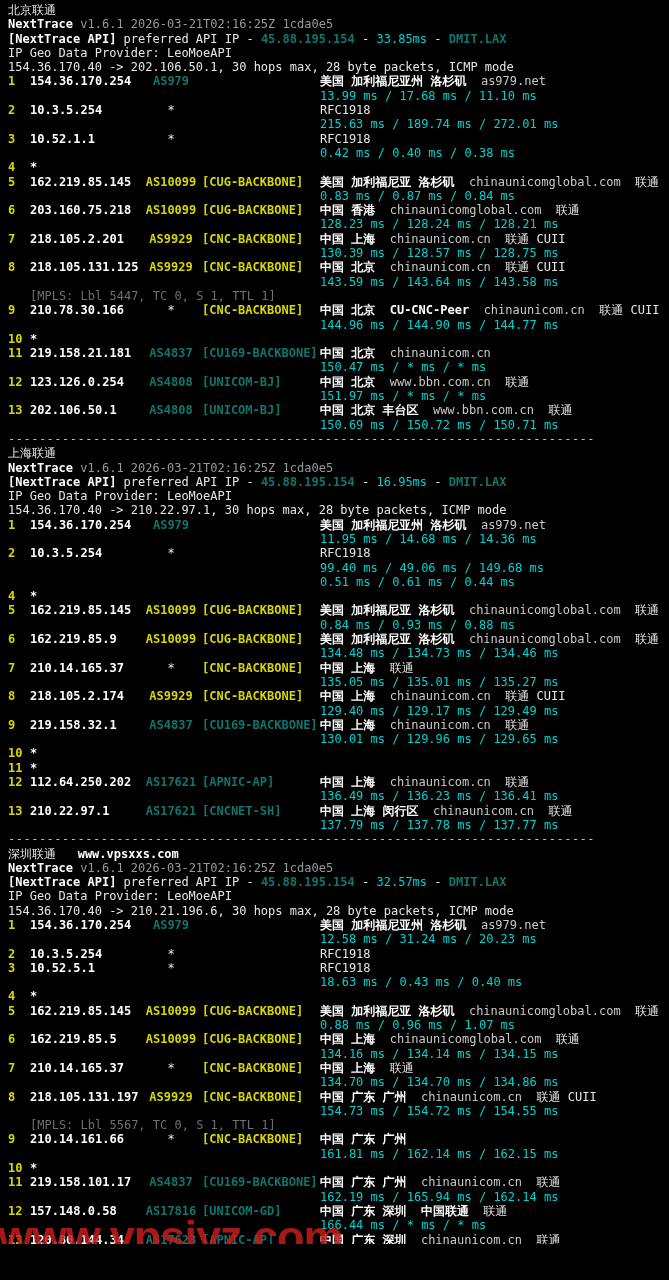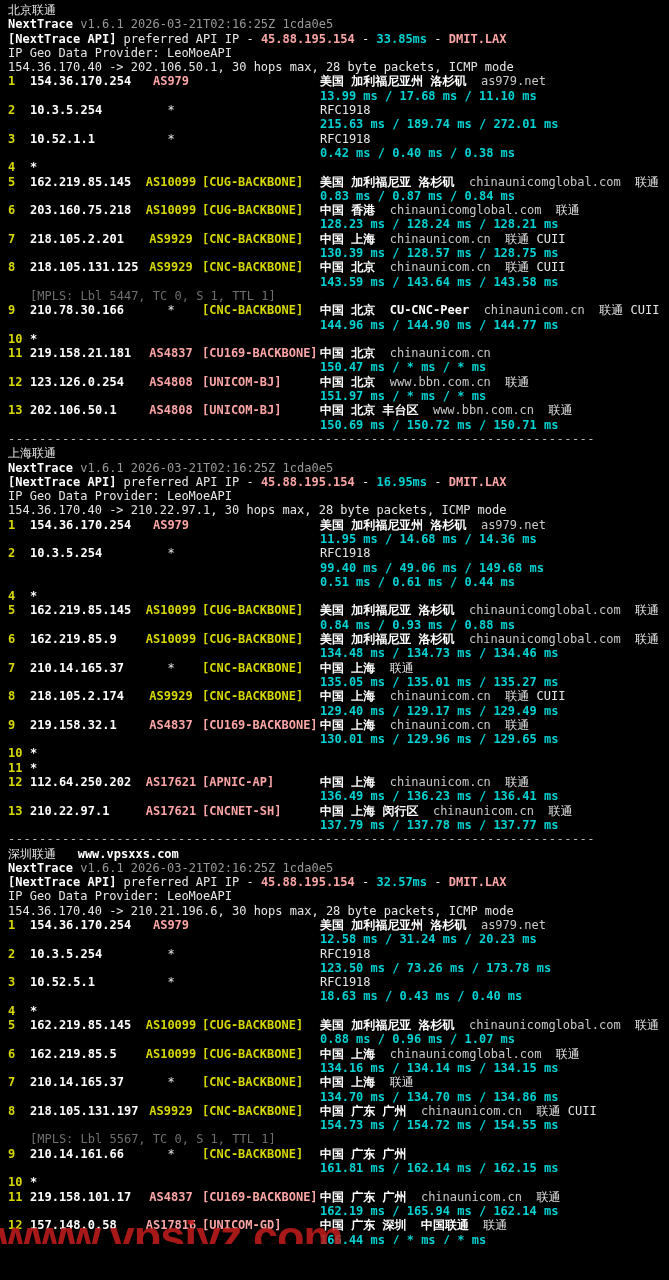--- a/index.html
+++ b/index.html
@@ -13,22 +13,22 @@
   .cn{width:22px;}
   .cip{width:110px;}
   .cas{width:62px;text-align:center;}
   .ctag{width:118px;}
   .latline{padding-left:312px;}
   .mplsline{padding-left:22px;}
   .n{color:#e6e6e6;}
   .b{color:#ffffff;font-weight:bold;}
   .h{color:#c9c9c9;margin-top:36px;}
   .y{color:#d7d700;font-weight:bold;}
-  .g{color:#fca5a5;font-weight:bold;}
-  .lat{color:#00d2d2;font-weight:bold;text-align:center;}
+  .g{color:#0f766e;font-weight:bold;}
+  .lat{color:#00d2d2;font-weight:normal;text-align:center;}
   .gray{color:#9a9a9a;}
   .dim{color:#6f6f6f;}
   .sep{color:#b9b9b9;letter-spacing:0.5px;}
   .watermark{
     position:absolute;left:-2px;top:1230px;
     font-family:"Liberation Sans",sans-serif;font-weight:bold;font-size:45px;
     opacity:0.85;letter-spacing:-1px;white-space:nowrap;
   }
 </style>
 </head>
@@ -96,21 +96,20 @@
       <div class="tline latline"><span class="lat">137.79 ms / 137.78 ms / 137.77 ms</span></div>
       <div class="tline sep">----------------------------------------------------------------------------</div>
       <div class="tline"><span class="n">深圳联通</span><span class="b">   www.vpsxxs.com</span></div>
       <div class="tline"><span class="b">NextTrace</span><span class="gray"> v1.6.1 2026-03-21T02:16:25Z 1cda0e5</span></div>
       <div class="tline"><span class="b">[NextTrace API]</span><span class="n"> preferred API IP - </span><span class="g">45.88.195.154</span><span class="n"> - </span><span class="lat">32.57ms</span><span class="n"> - </span><span class="g">DMIT.LAX</span></div>
       <div class="tline"><span class="n">IP Geo Data Provider: LeoMoeAPI</span></div>
       <div class="tline"><span class="n">154.36.170.40 -&gt; 210.21.196.6, 30 hops max, 28 byte packets, ICMP mode</span></div>
       <div class="tline"><span class="y cell cn">1</span><span class="b cell cip">154.36.170.254</span><span class="g cell cas">AS979</span><span class="cell ctag"></span><span class="b">美国 加利福尼亚州 洛杉矶</span><span class="n">  </span><span class="h">as979.net</span></div>
       <div class="tline latline"><span class="lat">12.58 ms / 31.24 ms / 20.23 ms</span></div>
       <div class="tline"><span class="y cell cn">2</span><span class="b cell cip">10.3.5.254</span><span class="n cell cas">*</span><span class="cell ctag"></span><span class="n">RFC1918</span></div>
-      <div class="tline latline"><span class="lat">123.50 ms / 73.26 ms / 173.78 ms</span></div>
       <div class="tline"><span class="y cell cn">3</span><span class="b cell cip">10.52.5.1</span><span class="n cell cas">*</span><span class="cell ctag"></span><span class="n">RFC1918</span></div>
       <div class="tline latline"><span class="lat">18.63 ms / 0.43 ms / 0.40 ms</span></div>
       <div class="tline"><span class="y cell cn">4</span><span class="b cell cip">*</span></div>
       <div class="tline"><span class="y cell cn">5</span><span class="b cell cip">162.219.85.145</span><span class="y cell cas">AS10099</span><span class="y cell ctag">[CUG-BACKBONE]</span><span class="b">美国 加利福尼亚 洛杉矶</span><span class="n">  </span><span class="h">chinaunicomglobal.com</span><span class="n">  </span><span class="n">联通</span></div>
       <div class="tline latline"><span class="lat">0.88 ms / 0.96 ms / 1.07 ms</span></div>
       <div class="tline"><span class="y cell cn">6</span><span class="b cell cip">162.219.85.5</span><span class="y cell cas">AS10099</span><span class="y cell ctag">[CUG-BACKBONE]</span><span class="b">中国 上海</span><span class="n">  </span><span class="h">chinaunicomglobal.com</span><span class="n">  </span><span class="n">联通</span></div>
       <div class="tline latline"><span class="lat">134.16 ms / 134.14 ms / 134.15 ms</span></div>
       <div class="tline"><span class="y cell cn">7</span><span class="b cell cip">210.14.165.37</span><span class="n cell cas">*</span><span class="y cell ctag">[CNC-BACKBONE]</span><span class="b">中国 上海</span><span class="n">  </span><span class="n">联通</span></div>
       <div class="tline latline"><span class="lat">134.70 ms / 134.70 ms / 134.86 ms</span></div>
       <div class="tline"><span class="y cell cn">8</span><span class="b cell cip">218.105.131.197</span><span class="y cell cas">AS9929</span><span class="y cell ctag">[CNC-BACKBONE]</span><span class="b">中国 广东 广州</span><span class="n">  </span><span class="h">chinaunicom.cn</span><span class="n">  </span><span class="n">联通 CUII</span></div>

